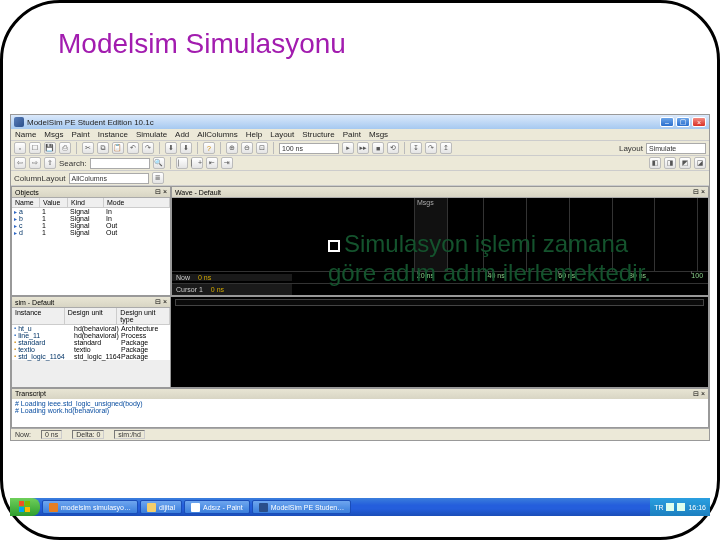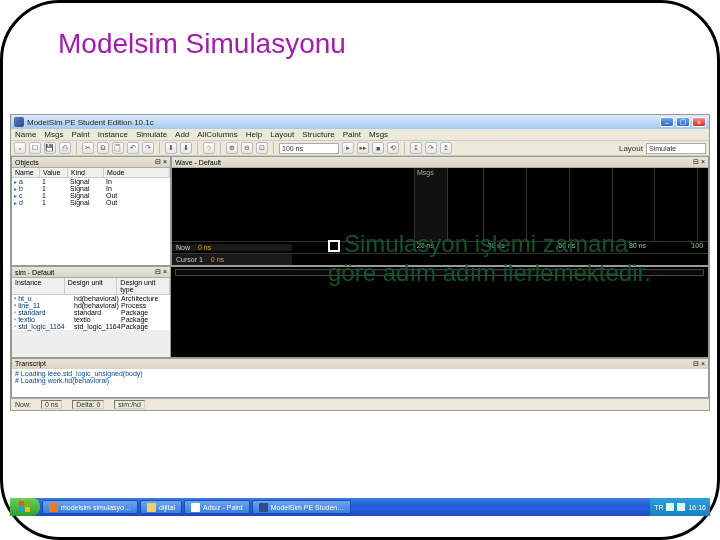--- a/index.html
+++ b/index.html
@@ -133,21 +133,44 @@
     <div class="tbtn">⟲</div>
     <div class="tsep"></div>
     <div class="tbtn">↧</div>
     <div class="tbtn">↷</div>
     <div class="tbtn">↥</div>
     <div style="flex:1"></div>
     <span class="tlabel">Layout</span>
     <div class="ttext">Simulate</div>
   </div>
 
-
+  <div class="toolbar">
+    <div class="tbtn">⇦</div>
+    <div class="tbtn">⇨</div>
+    <div class="tbtn">⇧</div>
+    <span class="tlabel">Search:</span>
+    <div class="ttext"></div>
+    <div class="tbtn">🔍</div>
+    <div class="tsep"></div>
+    <div class="tbtn">⎸</div>
+    <div class="tbtn">⎸+</div>
+    <div class="tbtn">⇤</div>
+    <div class="tbtn">⇥</div>
+    <div style="flex:1"></div>
+    <div class="tbtn">◧</div>
+    <div class="tbtn">◨</div>
+    <div class="tbtn">◩</div>
+    <div class="tbtn">◪</div>
+  </div>
+
+  <div class="toolbar">
+    <span class="tlabel">ColumnLayout</span>
+    <div class="ttext" style="width:80px">AllColumns</div>
+    <div class="tbtn">≣</div>
+  </div>
 
   <div class="main">
     <div class="panel objects">
       <div class="panel-hdr">
           <span>Objects</span>
           <span class="x">⊟ ×</span>
         </div>
       <div class="panel-body">
         <div class="obj-head">
           <span style="width:28px">Name</span>

